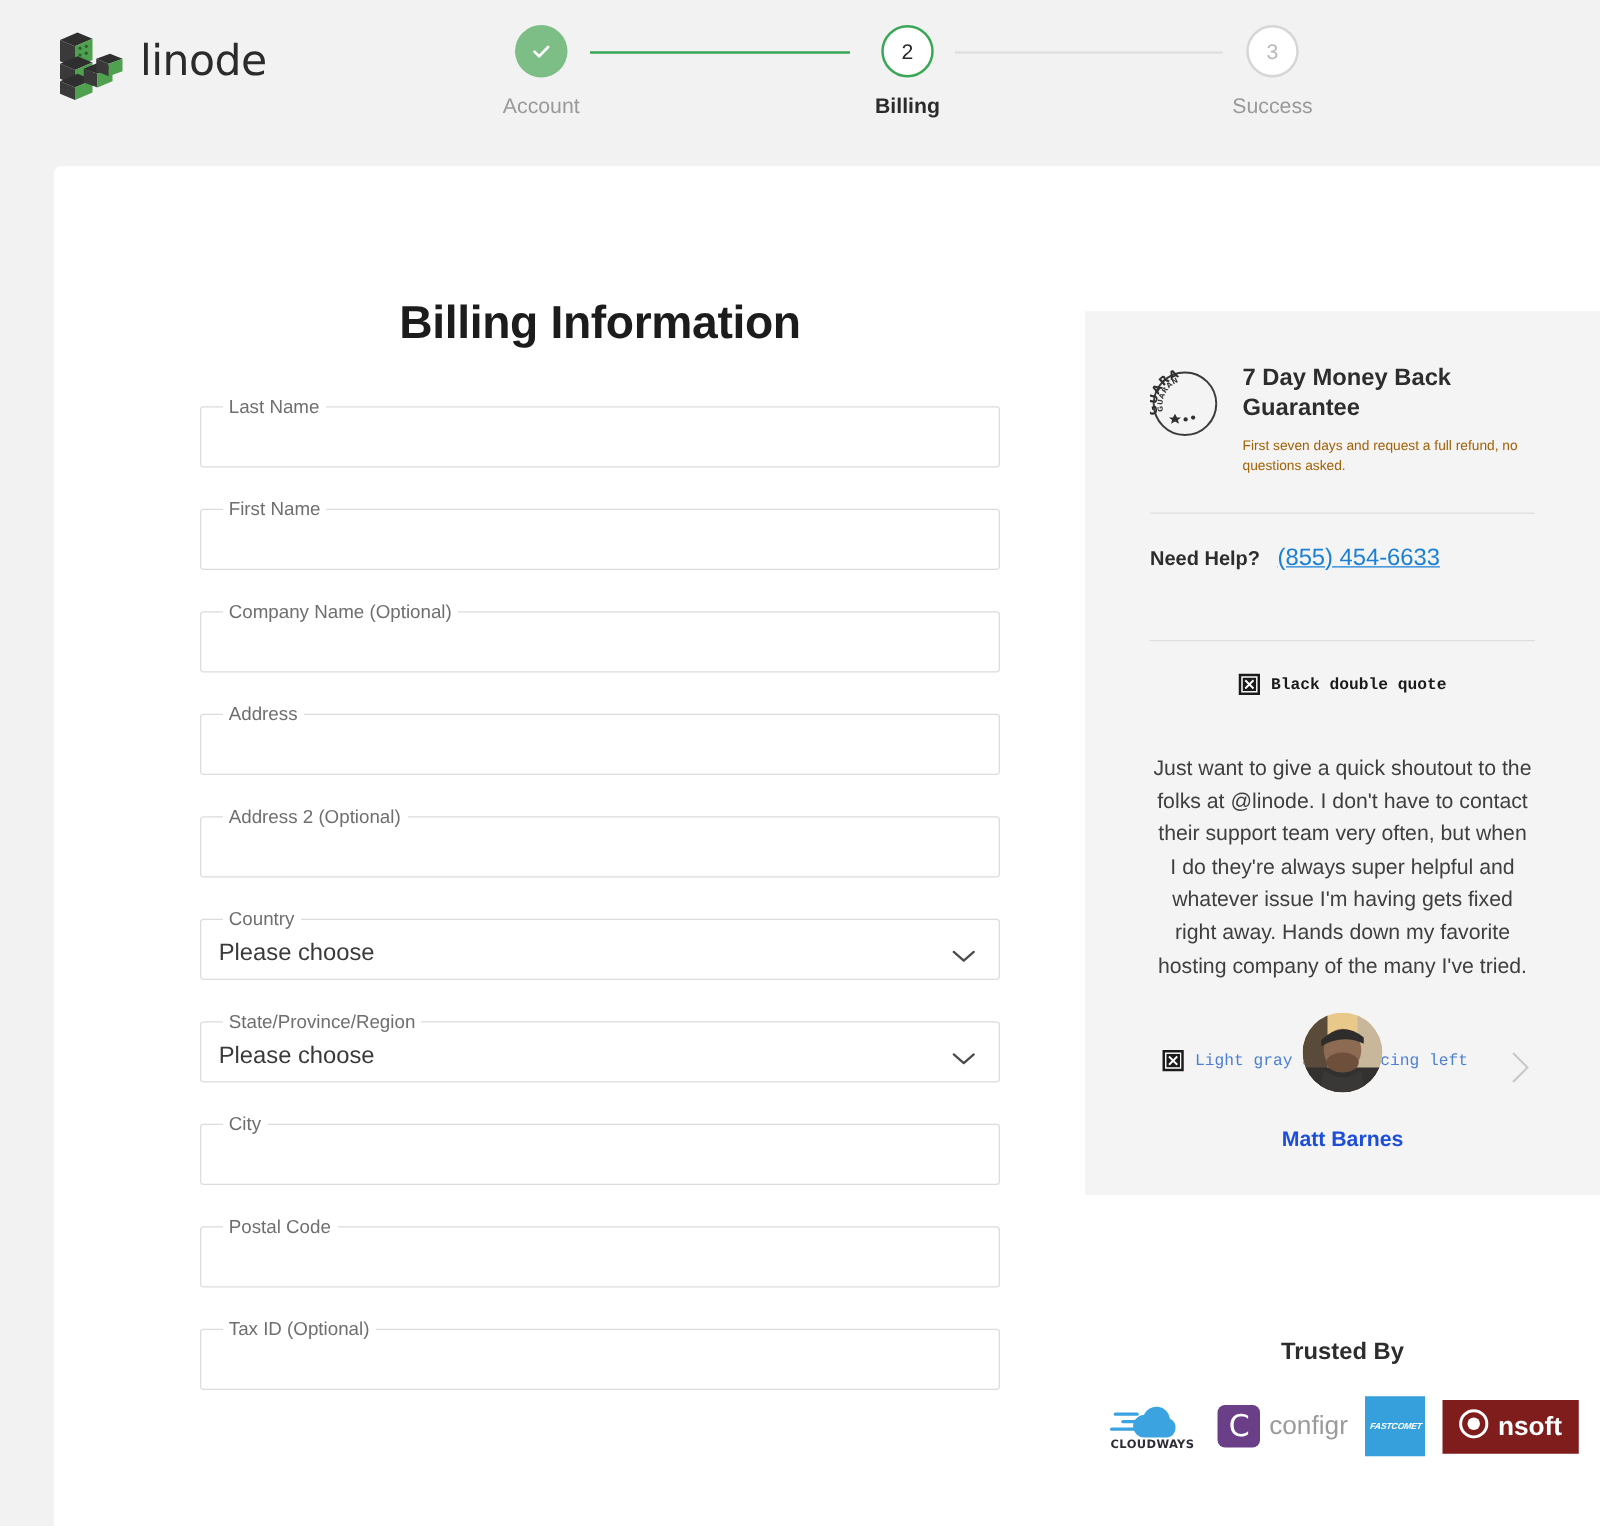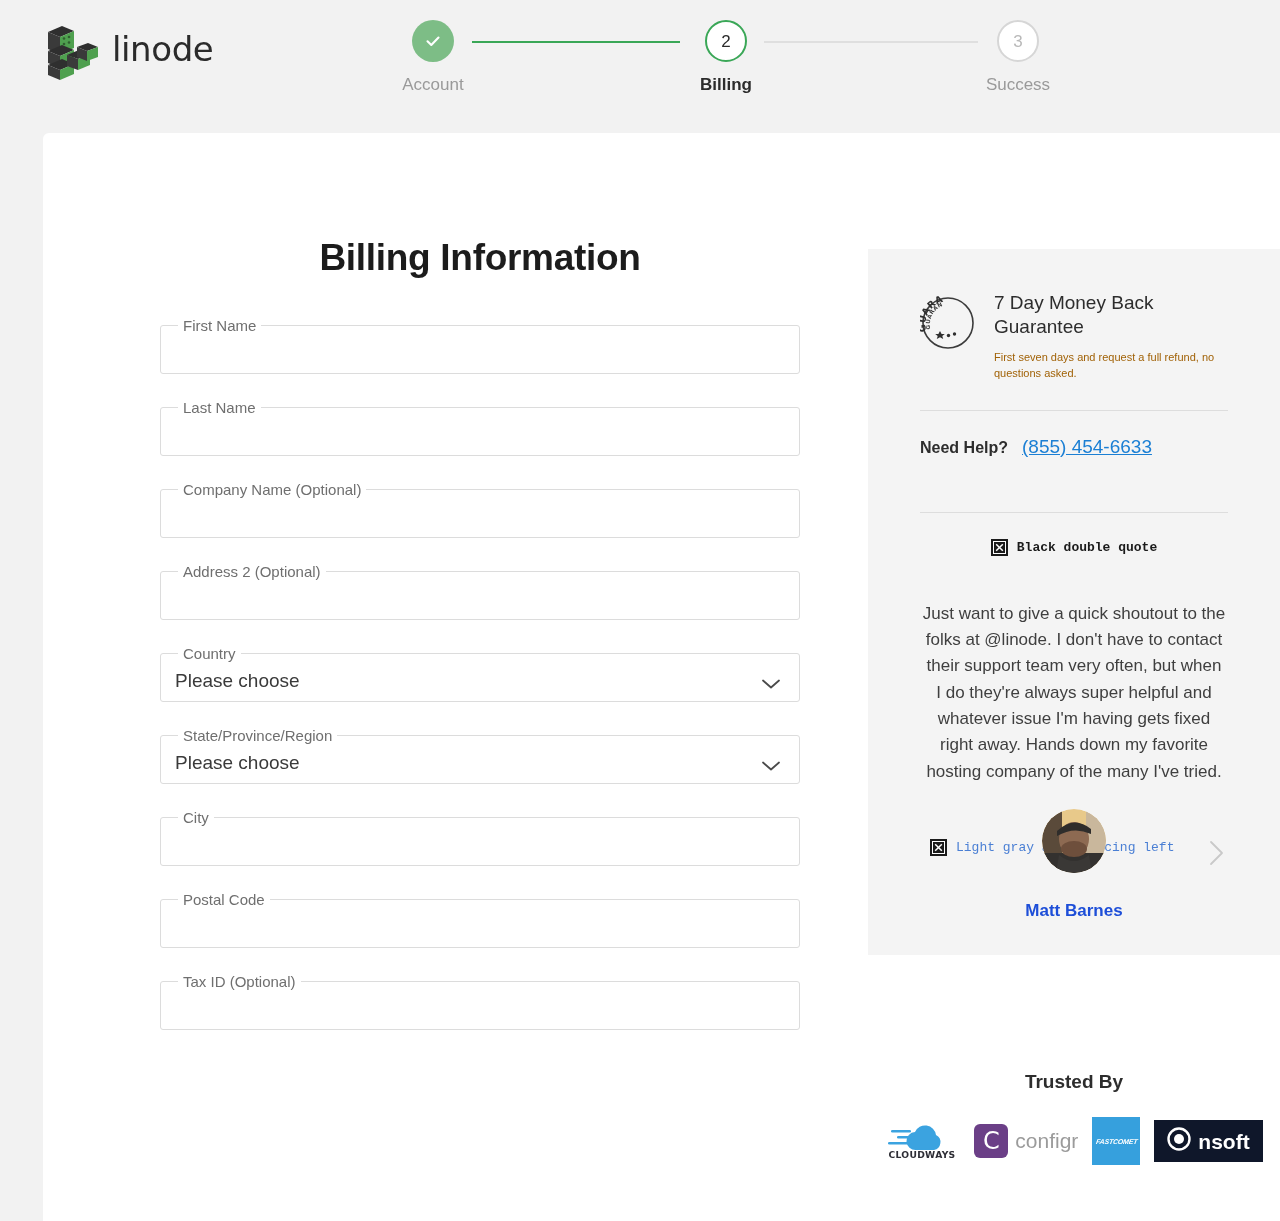--- a/index.html
+++ b/index.html
@@ -193,21 +193,21 @@
   .guarantee {
     display: flex;
     gap: 18px;
     align-items: flex-start;
   }
 
   .guarantee-badge { width: 56px; height: 56px; flex: 0 0 auto; margin-top: 4px; }
 
   .guarantee-title {
     font-size: 19px;
-    font-weight: 400;
+    font-weight: 700;
     color: #2d2d2d;
     line-height: 1.28;
   }
   .guarantee-desc {
     margin-top: 9px;
     font-size: 11px;
     color: #a16207;
     line-height: 1.5;
   }
 
@@ -351,21 +351,21 @@
     width: 48px; height: 48px;
     background: #36a0dd;
     display: flex; align-items: center; justify-content: center;
   }
   .fastcomet-word {
     color: #fff; font-size: 7px; font-weight: 700;
     font-style: italic; letter-spacing: -0.2px;
     transform: skewX(-8deg);
   }
   .logo-nsoft {
-    background: #0f172a;
+    background: #7f1d1d;
     padding: 7px 13px;
     display: flex; align-items: center; gap: 7px;
   }
   .nsoft-word { color: #fff; font-size: 21px; font-weight: 700; line-height: 1; }
 </style>
 </head>
 <body>
 
 <div class="header">
 
@@ -434,39 +434,45 @@
 
 <div class="card">
 
   <div class="form-col">
     <h1 class="page-title">Billing Information</h1>
 
     <div class="fields">
 
       <div class="field">
         <fieldset class="field-box">
+          <legend>Last Name</legend>
+          <div class="field-value"></div>
+        </fieldset>
+      </div>
+
+      <div class="field">
+        <fieldset class="field-box">
           <legend>First Name</legend>
           <div class="field-value"></div>
         </fieldset>
       </div>
 
       <div class="field">
         <fieldset class="field-box">
-          <legend>Last Name</legend>
-          <div class="field-value"></div>
-        </fieldset>
-      </div>
-
-      <div class="field">
-        <fieldset class="field-box">
           <legend>Company Name (Optional)</legend>
           <div class="field-value"></div>
         </fieldset>
       </div>
 
+      <div class="field">
+        <fieldset class="field-box">
+          <legend>Address</legend>
+          <div class="field-value"></div>
+        </fieldset>
+      </div>
 
       <div class="field">
         <fieldset class="field-box">
           <legend>Address 2 (Optional)</legend>
           <div class="field-value"></div>
         </fieldset>
       </div>
 
       <div class="field">
         <fieldset class="field-box">

